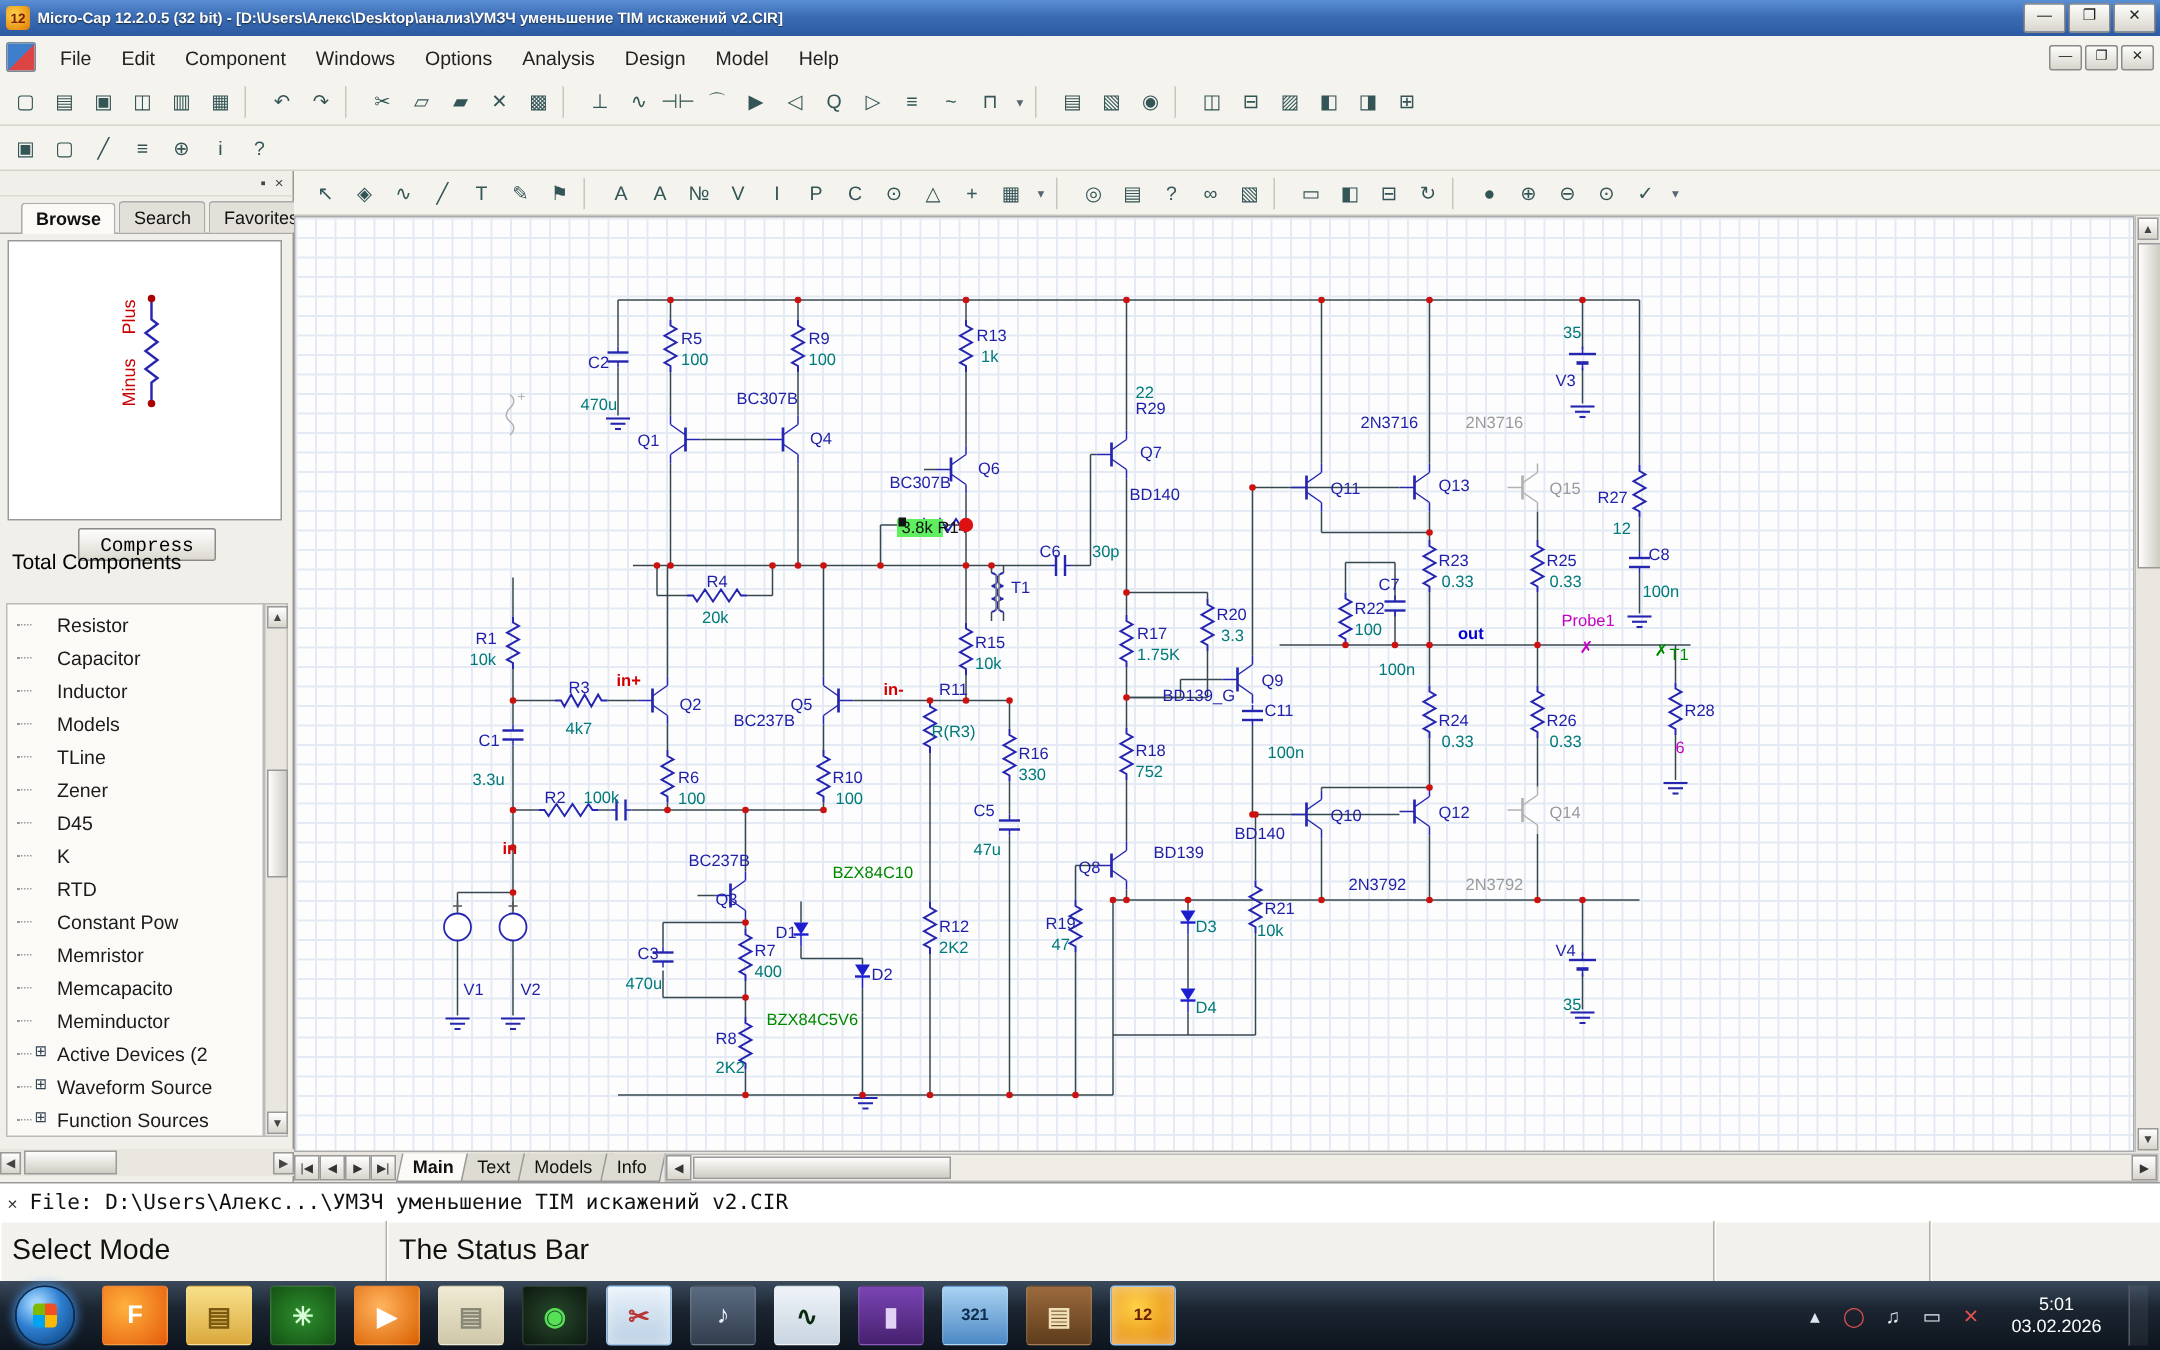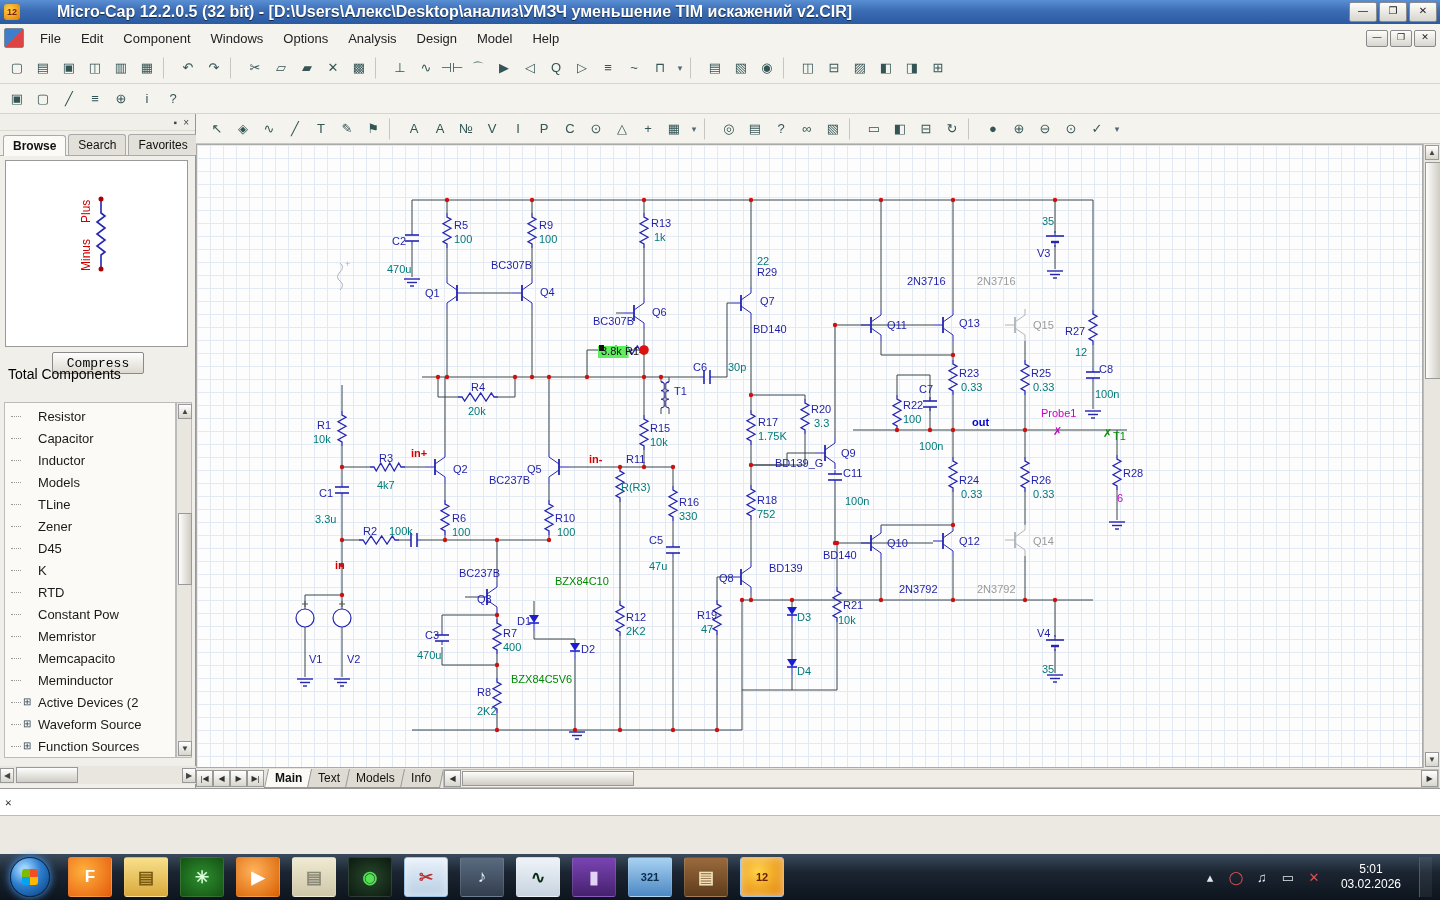--- a/index.html
+++ b/index.html
@@ -5,21 +5,21 @@
   html,body{margin:0;padding:0;background:#000;}
   #stage{position:relative;width:1440px;height:900px;overflow:hidden;background:#ece9e2;
          font-family:"Liberation Sans",sans-serif;font-size:13px;color:#111;}
   
   #titlebar{position:absolute;left:0;top:0;width:1440px;height:24px;
     background:linear-gradient(180deg,#5a8fd4 0%,#3b6cb4 45%,#2b5aa2 100%);
     display:flex;align-items:center;color:#fff;}
   #titlebar .app-icon{width:16px;height:16px;margin:0 5px 0 4px;border-radius:3px;
     background:radial-gradient(circle at 35% 35%,#ffd24a,#e07b00);
     font-size:9px;font-weight:bold;color:#7a2000;display:flex;align-items:center;justify-content:center;}
-  #titlebar .title-text{font-size:16px;font-weight:bold;text-shadow:0 1px 1px #123;white-space:nowrap;overflow:hidden;margin-left:32px;}
+  #titlebar .title-text{font-size:10px;font-weight:bold;text-shadow:0 1px 1px #123;white-space:nowrap;overflow:hidden;}
   #titlebar .win-btns{margin-left:auto;display:flex;gap:2px;padding-right:3px;}
   .wbtn{width:26px;height:18px;background:linear-gradient(#fdfdfb,#d8d5cc);border:1px solid #8a8a8a;
     border-radius:2px;color:#222;font-size:10px;line-height:16px;text-align:center;cursor:default;}
   
   #menubar{position:absolute;left:0;top:24px;width:1440px;height:28px;background:#f4f3ee;
     border-bottom:1px solid #404040;display:flex;align-items:center;}
   #menubar .doc-icon{width:18px;height:18px;margin:0 6px 0 4px;border-radius:2px;
     background:linear-gradient(135deg,#3f7ecb 50%,#d44 50%);border:1px solid #789;}
   .menu-item{padding:4px 10px;color:#222;}
   #menubar .mdi-btns{margin-left:auto;display:flex;gap:2px;padding-right:4px;}
@@ -31,21 +31,21 @@
   #toolbar2{top:84px;height:30px;}
   .tbi{width:22px;height:22px;margin:1px;border:1px solid transparent;border-radius:2px;
     display:flex;align-items:center;justify-content:center;font-size:13px;color:#355;}
   .tbi.sep{width:7px;border-left:1px solid #c9c6bd;height:20px;margin:0 3px;border-radius:0;}
   .tbi.caret{width:10px;font-size:9px;color:#567;}
   
   #sidebar{position:absolute;left:0;top:114px;width:196px;height:674px;background:#f0efe9;
     border-right:1px solid #9a978e;box-sizing:border-box;}
   #sidebar .dockstrip{height:16px;display:flex;justify-content:flex-end;align-items:center;
     gap:6px;padding-right:6px;color:#444;font-size:10px;border-bottom:1px solid #dcd9d0;}
-  #side-tabs{display:flex;height:24px;align-items:flex-end;padding-left:3px;border-bottom:1px solid #aaa;}
+  #side-tabs{display:flex;height:24px;align-items:flex-end;padding-left:14px;border-bottom:1px solid #aaa;}
   .side-tab{padding:3px 9px;font-size:12px;border:1px solid #aaa;border-bottom:none;
     background:#e2e0d8;border-radius:3px 3px 0 0;margin-right:2px;}
   .side-tab.active{background:#fbfaf6;font-weight:bold;position:relative;top:1px;}
   #preview{position:absolute;left:5px;top:46px;width:181px;height:185px;background:#fff;border:1px solid #999;}
   #compress-row{position:absolute;left:0;top:238px;width:196px;text-align:center;font-family:Liberation Mono, monospace;}
   #compress-btn{width:92px;height:22px;background:linear-gradient(#fefefe,#dcd9d0);
     border:1px solid #8a8a8a;border-radius:2px;font-size:13px;font-family:inherit;}
   #total-label{position:absolute;left:8px;top:252px;font-size:14px;color:#000000;}
   #tree{position:absolute;left:4px;top:288px;width:172px;height:356px;background:#fbfaf6;
     border:1px solid #bbb;overflow:hidden;padding-top:2px;box-sizing:border-box;}
@@ -905,20 +905,27 @@
       <div id="htrack">
         <div class="nav-btn" style="left:0">◀</div>
         <div id="hthumb"></div>
         <div class="nav-btn" style="right:0">▶</div>
       </div>
     </div>
   </div>
 
   <div id="file-status">
     <span class="close-x">✕</span>
+    <span>File: D:\Users\Алекс...\УМЗЧ уменьшение TIM искажений v2.CIR</span>
+  </div>
+  <div id="mode-status">
+    <div class="status-cell" style="width:258px">Select Mode</div>
+    <div class="status-cell" style="width:885px">The Status Bar</div>
+    <div class="status-cell" style="width:144px"></div>
+    <div class="status-cell" style="flex:1;border-right:none"></div>
   </div>
 
   <div id="taskbar">
     <div id="start-orb"></div>
     <div style="display:flex">
 
     <div class="task-icon" style="background: radial-gradient(circle at 35% 35%, rgb(255, 177, 61), rgb(229, 91, 12)); color: rgb(255, 255, 255);">F</div>
         <div class="task-icon" style="background: linear-gradient(rgb(248, 224, 138), rgb(217, 169, 60)); color: rgb(122, 90, 16);">▤</div>
         <div class="task-icon" style="background: radial-gradient(rgb(46, 143, 46), rgb(20, 82, 20)); color: rgb(216, 255, 216);">✳</div>
         <div class="task-icon" style="background: radial-gradient(circle at 40% 35%, rgb(255, 180, 94), rgb(217, 95, 0)); color: rgb(255, 255, 255);">▶</div>

